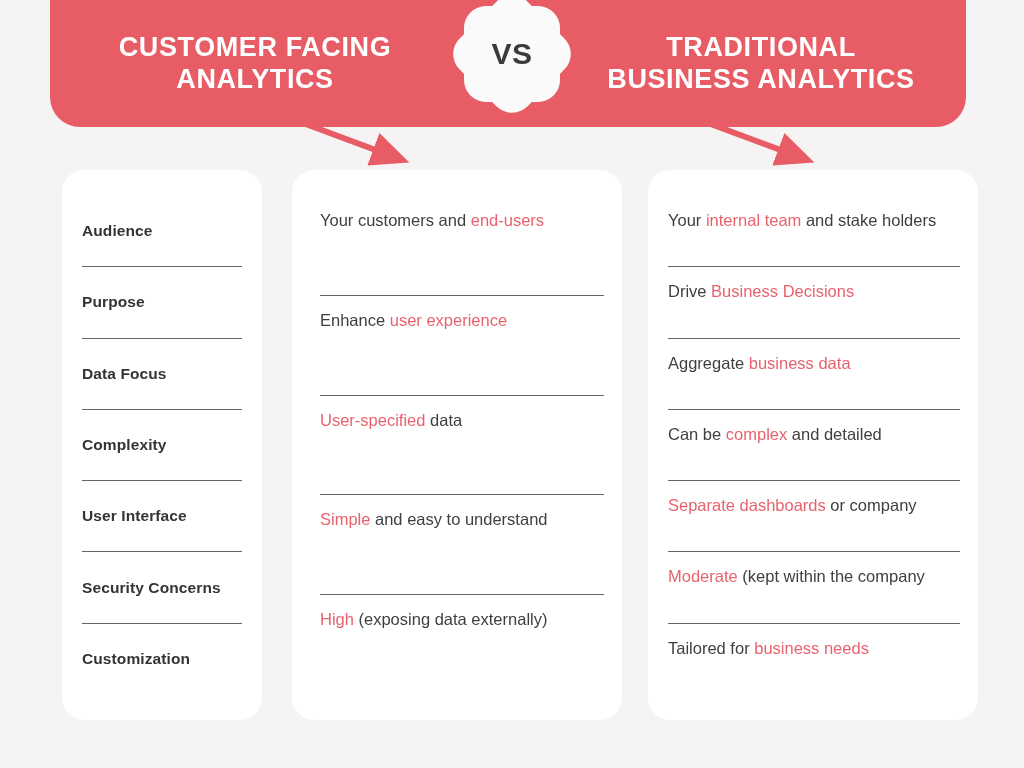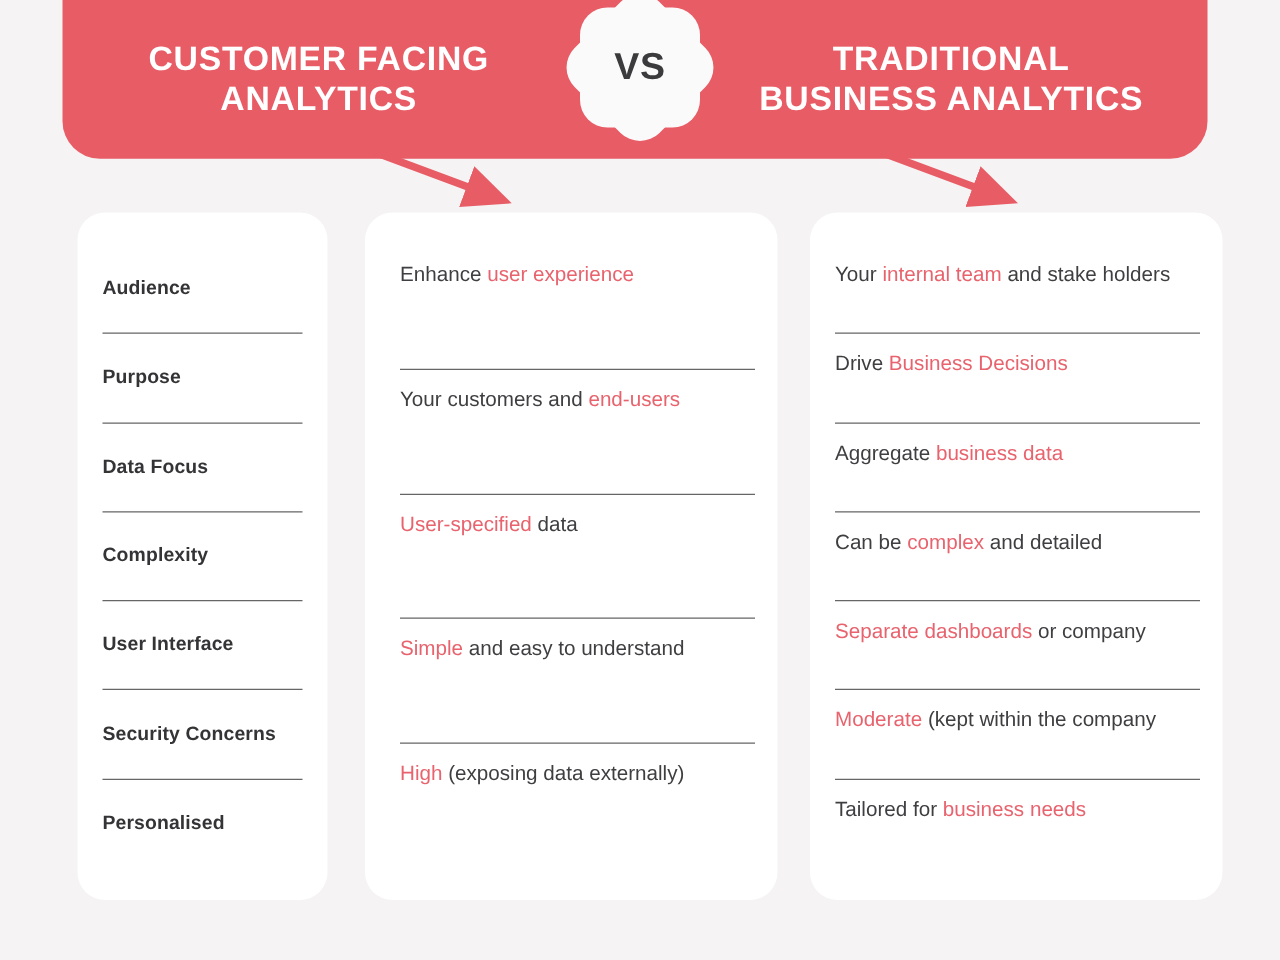--- a/index.html
+++ b/index.html
@@ -217,32 +217,32 @@
         <div class="row row-label">
           <span class="label-text">Complexity</span>
         </div>
         <div class="row row-label">
           <span class="label-text">User Interface</span>
         </div>
         <div class="row row-label">
           <span class="label-text">Security Concerns</span>
         </div>
         <div class="row row-label">
-          <span class="label-text">Personalised</span>
+          <span class="label-text">Customization</span>
         </div>
       </div>
     </div>
 
     <div class="card card-middle">
       <div class="card-inner">
         <div class="row row-content">
+          <span class="content-text"><span>Your customers and </span><span class="accent">end-users</span></span>
+        </div>
+        <div class="row row-content">
           <span class="content-text"><span>Enhance </span><span class="accent">user experience</span></span>
-        </div>
-        <div class="row row-content">
-          <span class="content-text"><span>Your customers and </span><span class="accent">end-users</span></span>
         </div>
         <div class="row row-content">
           <span class="content-text"><span class="accent">User-specified</span><span> data</span></span>
         </div>
         <div class="row row-content">
           <span class="content-text"><span class="accent">Simple</span><span> and easy to understand</span></span>
         </div>
         <div class="row row-content">
           <span class="content-text"><span class="accent">High</span><span> (exposing data externally)</span></span>
         </div>

